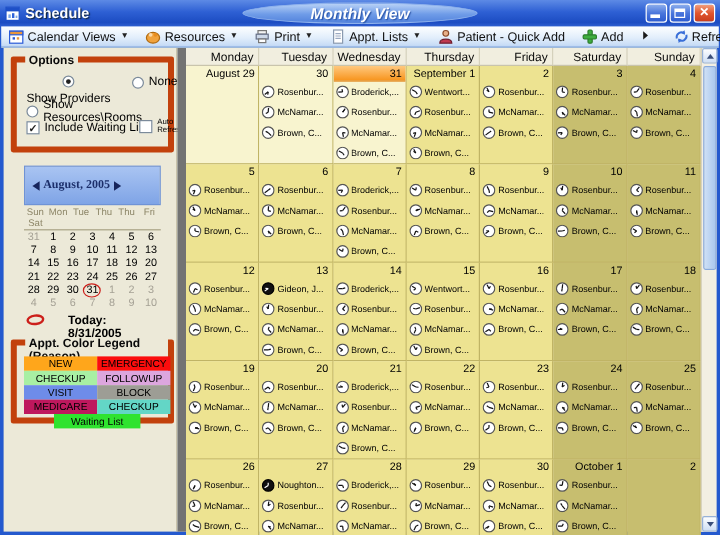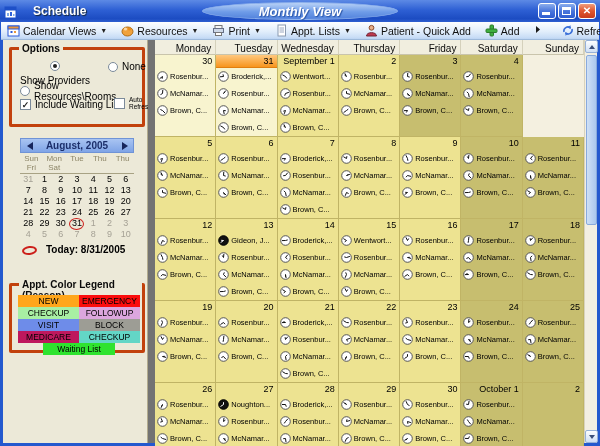--- a/index.html
+++ b/index.html
@@ -3,21 +3,21 @@
 <meta charset="utf-8">
 <style>
   * { margin:0; padding:0; box-sizing:border-box; }
   html,body { width:600px; height:446px; overflow:hidden; font-family:"Liberation Sans", sans-serif; }
   .window { position:relative; width:600px; height:446px; background:#2459CE; }
 
   
   .titlebar { position:absolute; left:0; top:0; width:600px; height:22px;
     background:linear-gradient(180deg,#5d8ae5 0%,#2e60d4 45%,#1c4cc2 85%,#2f5fd0 100%);
     display:flex; align-items:center; }
-  .title-left { display:flex; align-items:center; gap:16px; padding-left:4px; z-index:2; }
+  .title-left { display:flex; align-items:center; gap:4px; padding-left:4px; z-index:2; }
   .title-text { color:#fff; font-weight:bold; font-size:12px; text-shadow:1px 1px 1px #123; }
   .view-pill { position:absolute; left:50%; top:2px; transform:translateX(-50%);
     width:196px; height:18px; border-radius:50%;
     background:linear-gradient(180deg,#b9d2f6 0%,#6f9ce8 55%,#5282dc 100%);
     border:1px solid #8fb2ec; display:flex; align-items:center; justify-content:center; }
   .view-pill span { color:#fff; font-weight:bold; font-style:italic; font-size:13px; text-shadow:1px 1px 1px #2a55a8; }
   .win-controls { position:absolute; right:4px; top:3px; display:flex; gap:2px; }
   .win-btn { width:18px; height:16px; border:1px solid #fff; border-radius:3px;
     background:linear-gradient(180deg,#8badec 0%,#4a76dc 50%,#2e5cd0 100%);
     position:relative; cursor:pointer; }
@@ -34,49 +34,49 @@
   .tb-item .caret { font-size:7px; margin-left:1px; color:#222; }
   .tb-sep { width:1px; height:13px; background:#aac0dc; margin:0 1px; }
   .tb-icon { width:13px; height:13px; display:inline-block; }
 
   
   .sidebar { position:absolute; left:3px; top:40px; width:145px; bottom:3px;
     background:#ECE9D8; border-right:1px solid #b2ab8e; }
   .grid-area { position:absolute; left:148px; top:40px; right:3px; bottom:3px; background:#f4f0e0; }
 
   
-  .groupbox { position:absolute; border:3px solid #c2410c; border-radius:2px;text-decoration:underline; }
+  .groupbox { position:absolute; border:5px solid #c2410c; border-radius:2px;text-decoration:underline; }
   .groupbox .gb-title { position:absolute; top:-7px; left:7px; background:#ECE9D8; padding:0 3px;
     font-size:10px; font-weight:bold; color:#0a0a0a; }
   #optionsBox { left:6px; top:7px; width:136px; height:80px; }
   .opt-row { position:absolute; display:flex; align-items:center; gap:4px; font-size:10px; color:#000; cursor:pointer; }
   .radio { width:10px; height:10px; border-radius:50%; border:1px solid #7b8a9a; background:#fff; position:relative; flex:0 0 auto; }
   .radio.checked::after { content:""; position:absolute; left:2px; top:2px; width:4px; height:4px; border-radius:50%; background:#222; }
   .checkbox { width:11px; height:11px; border:1px solid #7b8a9a; background:#fff; position:relative; flex:0 0 auto;
     font-size:9px; font-weight:bold; line-height:10px; text-align:center; color:#222; }
   .tiny-label { font-size:6.5px; line-height:1.15; width:34px; }
 
   
   #miniCal { position:absolute; left:17px; top:98px; width:114px; }
-  .mc-header { height:15px; background:linear-gradient(180deg,#a9c4f2 0%,#7fa4e6 100%);
-    border:1px solid #6f93d6; display:flex; align-items:center; justify-content:space-between; padding:0 2px; }
+  .mc-header { height:33px; background:linear-gradient(180deg,#a9c4f2 0%,#7fa4e6 100%);
+    border:1px solid #6f93d6; display:flex; align-items:center; padding:0 2px;font-family:Liberation Serif, serif; }
   .mc-title { font-size:10px; font-weight:bold; color:#1c2f6b; }
   .mc-nav { width:13px; height:11px; display:flex; align-items:center; justify-content:center; cursor:pointer; }
   .mc-nav .tri-l { width:0; height:0; border-top:4px solid transparent; border-bottom:4px solid transparent; border-right:6px solid #17255c; }
   .mc-nav .tri-r { width:0; height:0; border-top:4px solid transparent; border-bottom:4px solid transparent; border-left:6px solid #17255c; }
-  .mc-daynames { display:grid; grid-template-columns:repeat(5,1fr); font-size:8px; color:#8d8668;
+  .mc-daynames { display:grid; grid-template-columns:repeat(6,1fr); font-size:8px; color:#8d8668;
     border-bottom:1px solid #a8a284; padding:1px 0; }
   .mc-daynames span { text-align:center; }
   .mc-week { display:grid; grid-template-columns:repeat(7,1fr); }
   .mc-day { font-size:9px; color:#000; text-align:center; height:11px; line-height:11px; cursor:pointer; }
   .mc-day.muted { color:#a5a195; }
   .mc-day.today { color:#000; position:relative; }
   .mc-day.today::after { content:""; position:absolute; left:0px; top:0px; width:13px; height:10px;
     border:1.5px solid #cc1f1a; border-radius:50%; }
-  .mc-today-row { display:flex; align-items:flex-end; gap:9px; margin-top:4px; padding-left:2px; cursor:pointer; }
+  .mc-today-row { display:flex; align-items:flex-start; gap:20px; margin-top:4px; padding-left:2px; cursor:pointer; }
   .mc-today-oval { width:15px; height:9px; border:2px solid #cc1f1a; border-radius:50%; transform:rotate(-6deg); }
   .mc-today-text { font-size:10px; font-weight:bold; color:#000; }
 
   
   #legendBox { left:6px; top:243px; width:136px; height:70px; }
   .lg-grid { position:absolute; left:6px; top:9px; width:122px; }
   .lg-row { display:flex; }
   .lg-swatch { flex:1; height:12px; font-size:8.5px; color:#000; text-align:center; line-height:12px;
     overflow:hidden; white-space:nowrap; }
   .lg-wait { margin:0 auto; width:72px; height:12px; font-size:8.5px; text-align:center; line-height:12px; }
@@ -356,20 +356,23 @@
           <div class="gh-cell">Tuesday</div>
           <div class="gh-cell">Wednesday</div>
           <div class="gh-cell">Thursday</div>
           <div class="gh-cell">Friday</div>
           <div class="gh-cell">Saturday</div>
           <div class="gh-cell">Sunday</div>
         </div>
       <div class="weeks" id="gridWeeks">
           <div class="week-row">
             <div class="cell aug">
+              <div class="dateband">August 29</div>
+            </div>
+            <div class="cell aug">
               <div class="dateband">30</div>
               <div class="appt">
                 <svg class="clock" width="11" height="11">
                   <circle cx="5.5" cy="5.5" r="4.8" fill="#fff" stroke="#555" stroke-width="1"></circle>
                   <line x1="5.5" y1="5.5" x2="5.1" y2="7.8" stroke="#111" stroke-width="1"></line>
                   <line x1="5.5" y1="5.5" x2="2.6" y2="7.7" stroke="#111" stroke-width="1"></line>
                 </svg>
                 <span class="nm">Rosenbur...</span>
               </div>
               <div class="appt">

